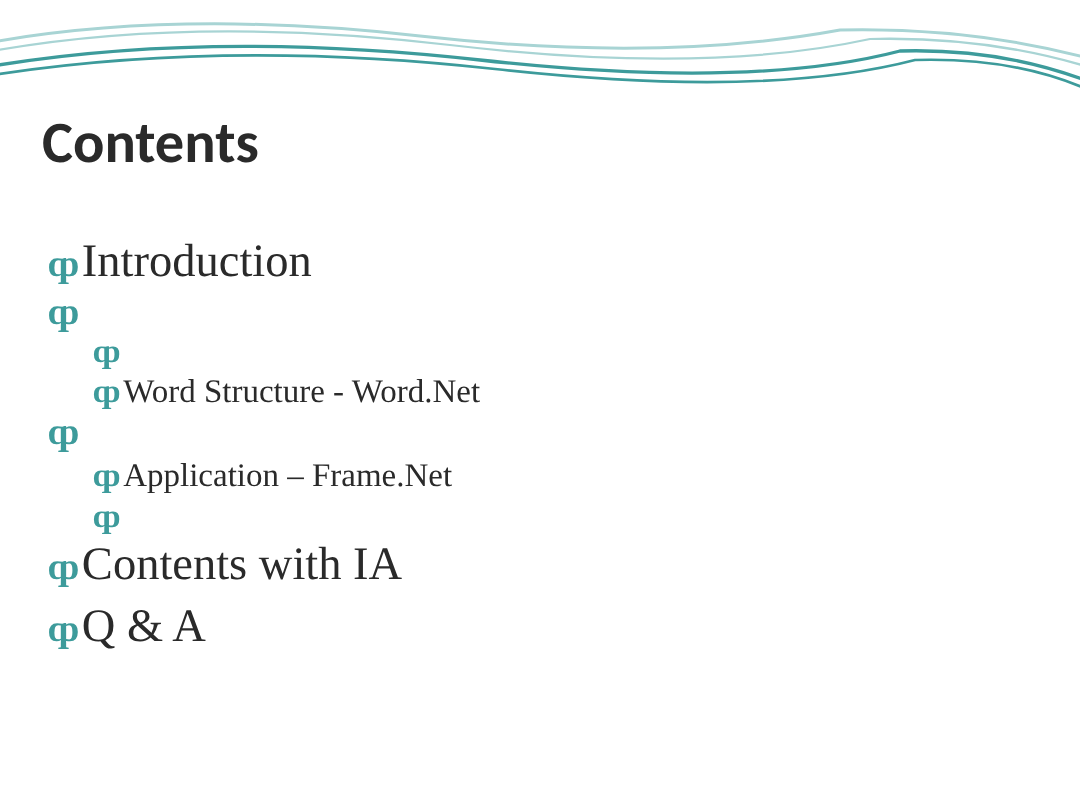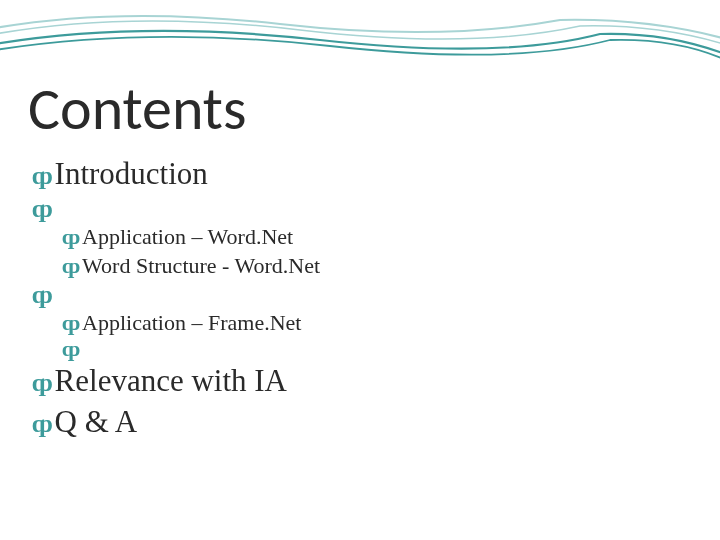--- a/index.html
+++ b/index.html
@@ -14,22 +14,22 @@
     top: 0;
     left: 0;
     width: 720px;
     height: 70px;
     pointer-events: none;
   }
   .slide-title {
     position: absolute;
     top: 72px;
     left: 28px;
-    font-size: 60px;
-    font-weight: 400;
+    font-size: 39px;
+    font-weight: 700;
     color: #2a2a2a;
     font-family: Calibri, Candara, Segoe, "Segoe UI", Optima, Arial, sans-serif;
   }
   .content-body {
     position: absolute;
     top: 155px;
     left: 32px;
     width: 640px;
   }
   .level-1 {
@@ -85,37 +85,36 @@
 <div class="content-body">
   <div class="level-1">
     <span class="bullet">ȹ</span>
     <span class="item-text">Introduction</span>
   </div>
   <div class="level-1">
     <span class="bullet">ȹ</span>
   </div>
   <div class="level-2">
     <span class="bullet">ȹ</span>
-    <span class="item-text">Application – Word.Net</span>
   </div>
   <div class="level-2">
     <span class="bullet">ȹ</span>
     <span class="item-text">Word Structure - Word.Net</span>
   </div>
   <div class="level-1">
     <span class="bullet">ȹ</span>
   </div>
   <div class="level-2">
     <span class="bullet">ȹ</span>
     <span class="item-text">Application – Frame.Net</span>
   </div>
   <div class="level-2">
     <span class="bullet">ȹ</span>
   </div>
   <div class="level-1">
     <span class="bullet">ȹ</span>
-    <span class="item-text">Relevance with IA</span>
+    <span class="item-text">Contents with IA</span>
   </div>
   <div class="level-1">
     <span class="bullet">ȹ</span>
     <span class="item-text">Q &amp; A</span>
   </div>
 </div>
 
 </body></html>

